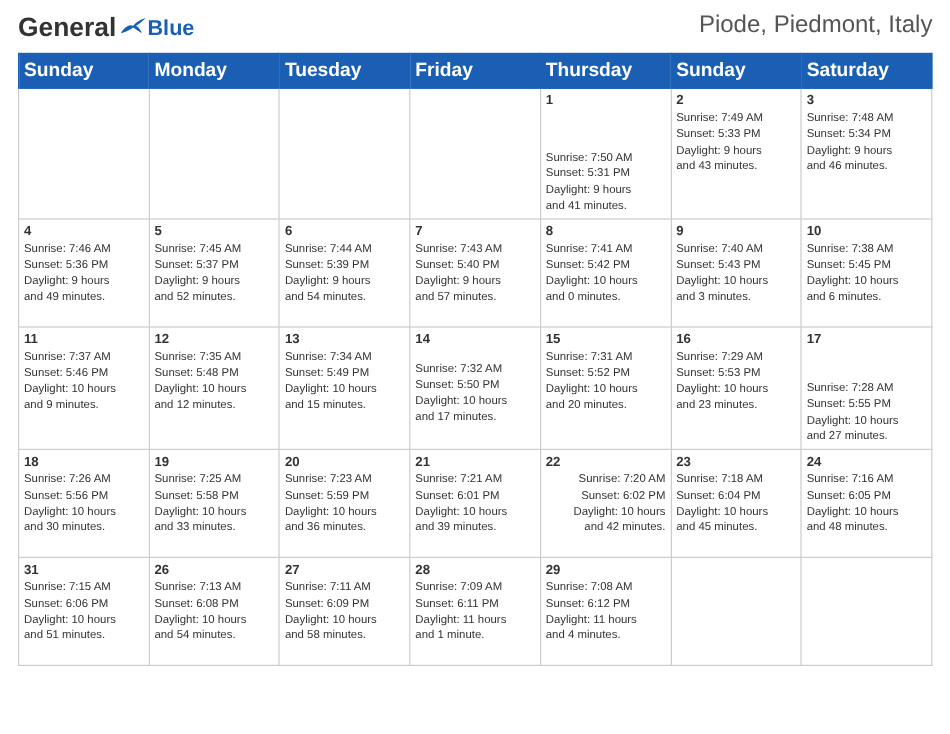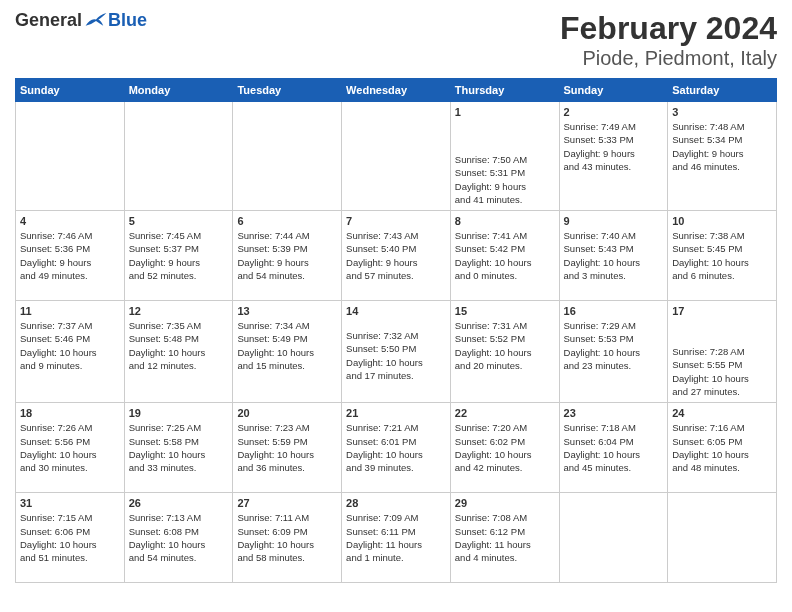--- a/index.html
+++ b/index.html
@@ -19,21 +19,21 @@
     .logo {
       display: flex;
       flex-direction: column;
       align-items: flex-start;
     }
     .logo-text {
       display: flex;
       align-items: center;
     }
     .logo-general {
-      font-size: 18px;
+      font-size: 22px;
       font-weight: bold;
       color: #333;
     }
     .logo-blue {
       font-size: 18px;
       font-weight: bold;
       color: #1a5fb4;
     }
     .logo-bird {
       width: 24px;
@@ -53,21 +53,21 @@
       color: #555;
     }
     table {
       width: 100%;
       border-collapse: collapse;
       table-layout: fixed;
     }
     th {
       background-color: #1a5fb4;
       color: white;
-      font-size: 11px;
+      font-size: 16px;
       font-weight: bold;
       padding: 5px 4px;
       text-align: left;
       border: 1px solid #1a5fb4;
     }
     td {
       border: 1px solid #ccc;
       vertical-align: top;
       padding: 4px;
       font-size: 10px;
@@ -116,32 +116,31 @@
   <div class="logo">
     <div class="logo-text">
       <span class="logo-general">General</span>
       <svg class="logo-bird" viewBox="0 0 30 24" xmlns="http://www.w3.org/2000/svg">
         <path d="M2,18 Q8,8 15,10 Q20,4 28,2 Q22,8 18,10 Q22,12 24,18 Q18,14 15,12 Q10,16 2,18Z" fill="#1a5fb4"></path>
       </svg>
       <span class="logo-blue">Blue</span>
     </div>
   </div>
   <div class="title-section">
-    <div class="month-title">February 2024</div>
     <div class="subtitle">Piode, Piedmont, Italy</div>
   </div>
 </div>
 
 <table>
   <thead>
     <tr>
     <th>Sunday</th>
         <th>Monday</th>
         <th>Tuesday</th>
-        <th>Wednesday</th>
+        <th>Friday</th>
         <th>Thursday</th>
         <th>Sunday</th>
         <th>Saturday</th>
       </tr>
   </thead>
   <tbody id="calendar-body">
   <tr class="row-odd">
         <td class="empty-cell"></td>
         <td class="empty-cell"></td>
         <td class="empty-cell"></td>
@@ -294,21 +293,21 @@
         </td>
         <td>
           <span class="day-number">21</span>
           <div class="day-info" style="white-space: pre-line;">Sunrise: 7:21 AM
 Sunset: 6:01 PM
 Daylight: 10 hours
 and 39 minutes.</div>
         </td>
         <td>
           <span class="day-number">22</span>
-          <div class="day-info" style="white-space: pre-line;">Sunrise: 7:20 AM
+          <div class="day-info" style="white-space: pre-line; text-align: right;">Sunrise: 7:20 AM
 Sunset: 6:02 PM
 Daylight: 10 hours
 and 42 minutes.</div>
         </td>
         <td>
           <span class="day-number">23</span>
           <div class="day-info" style="white-space: pre-line;">Sunrise: 7:18 AM
 Sunset: 6:04 PM
 Daylight: 10 hours
 and 45 minutes.</div>

